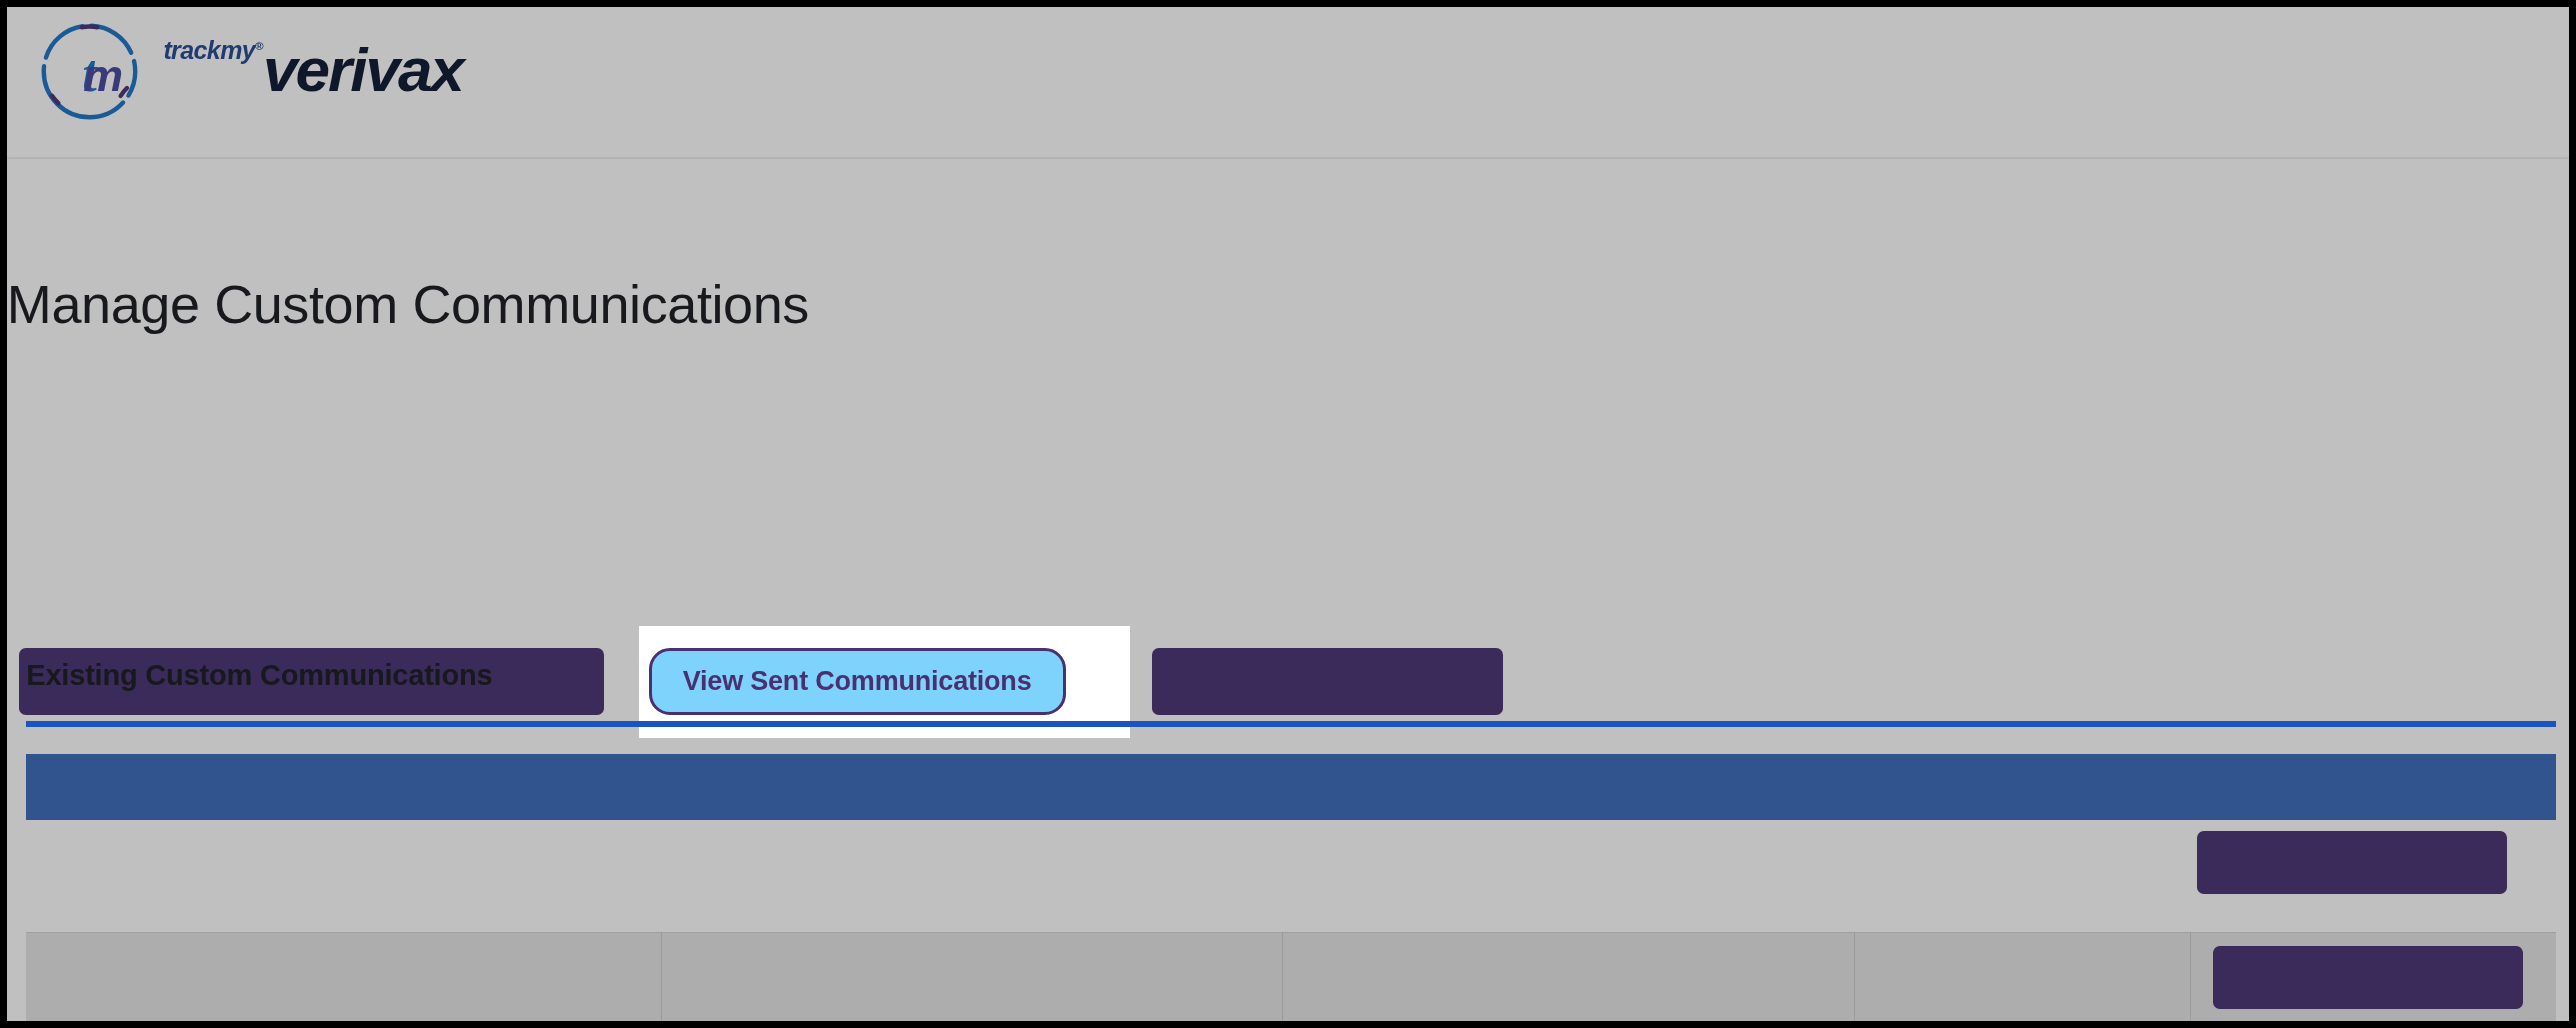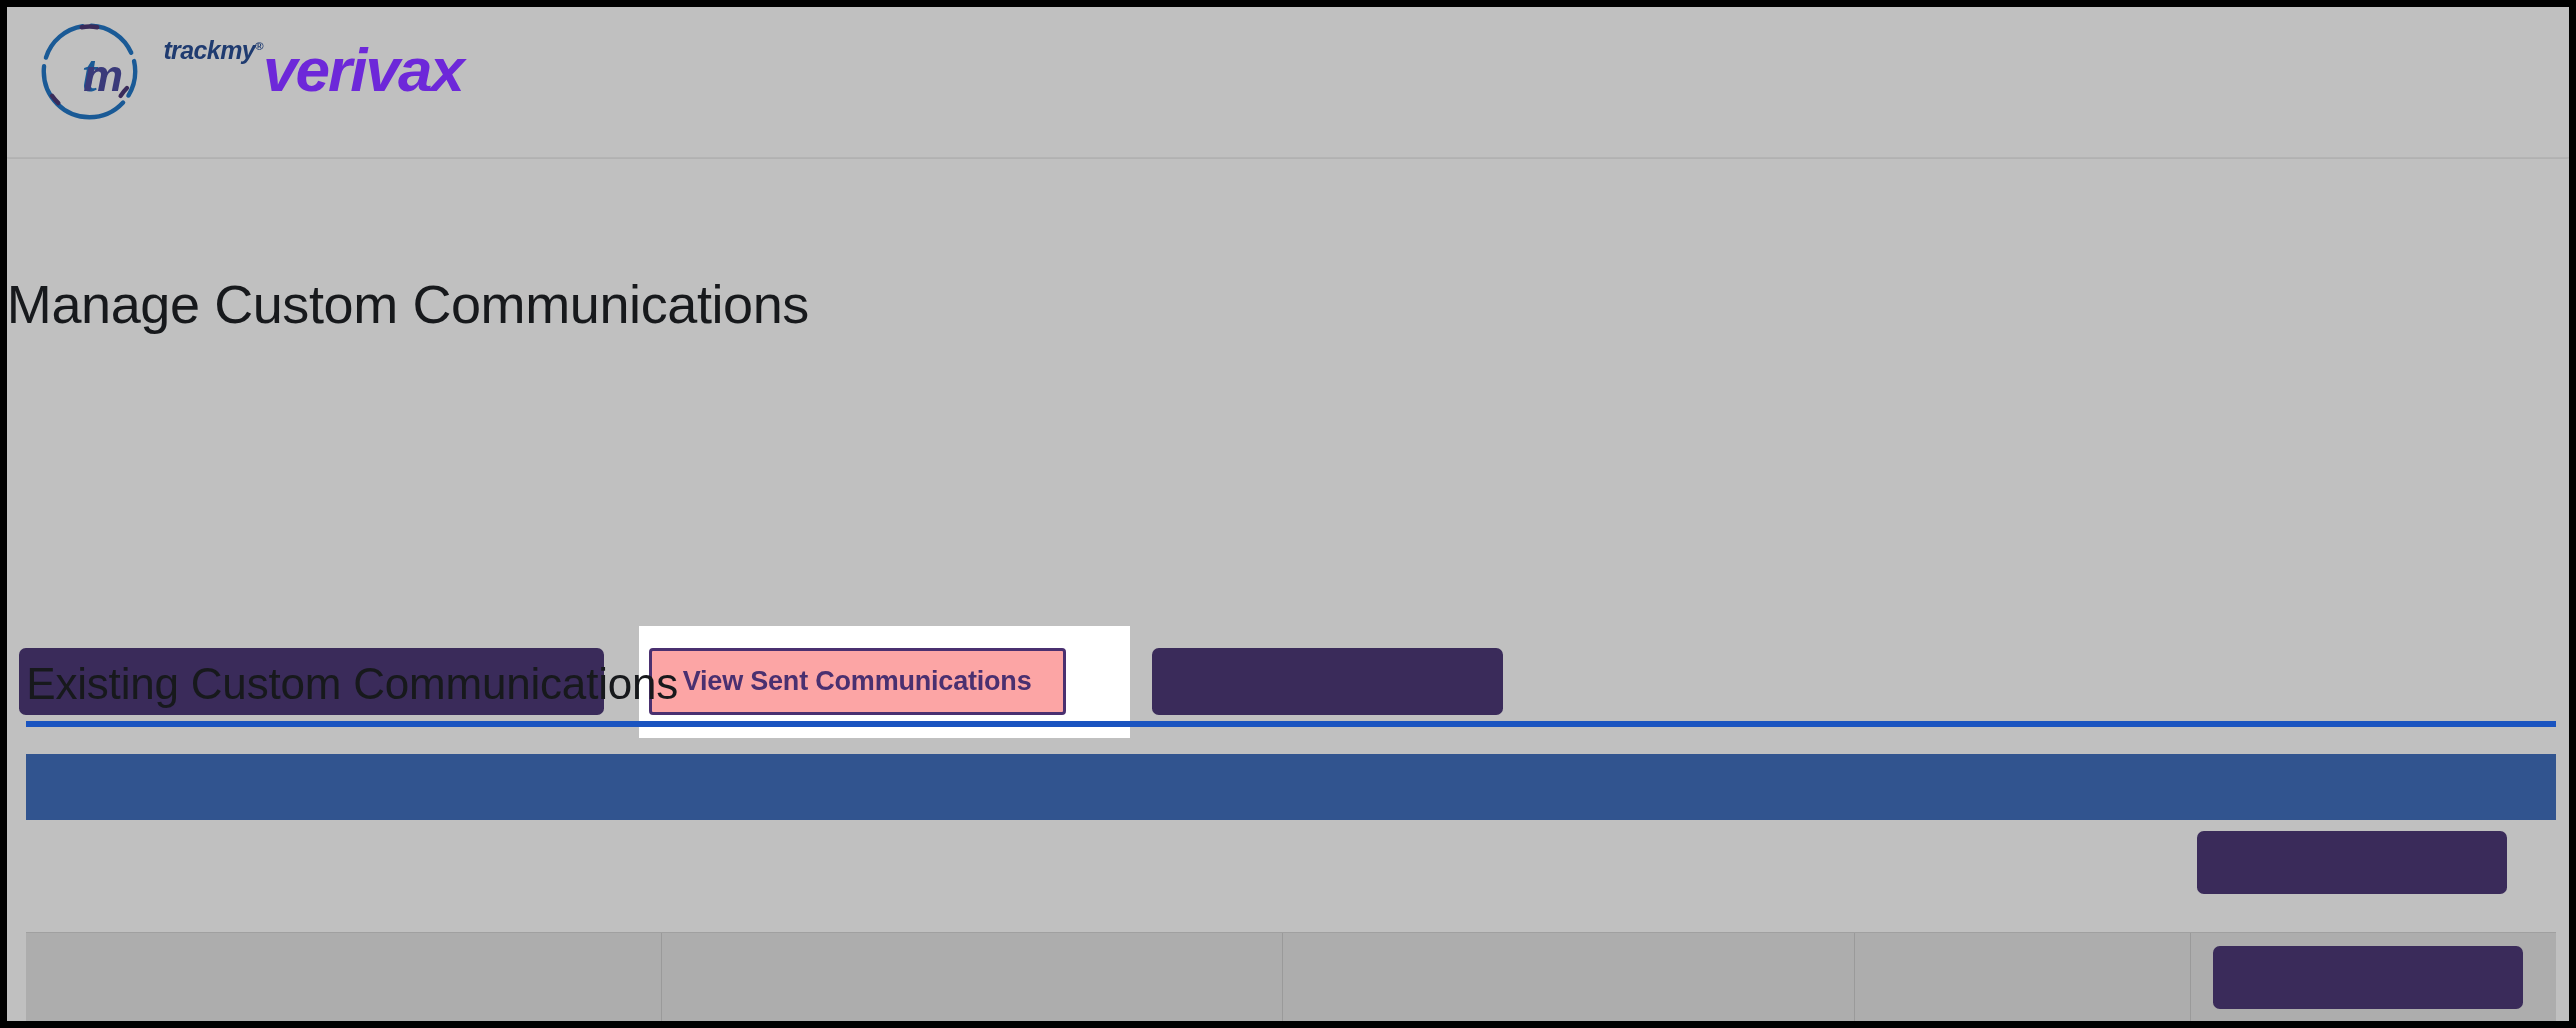--- a/index.html
+++ b/index.html
@@ -72,21 +72,21 @@
     line-height: 1;
     margin-left: 5.9px;
   }
   .wordmark-top .reg { font-size: 11.7px; vertical-align: super; font-style: normal; }
 
   .wordmark-main {
     font-size: 62px;
     font-weight: 700;
     font-style: italic;
     letter-spacing: -2px;
-    color: #6d28d9;
+    color: #0f172a;
     line-height: 1.02;
   }
 
   
   .page {
     position: absolute;
     left: 0;
     top: 152px;
     width: 2562px;
     height: 862px;
@@ -139,41 +139,41 @@
     height: 112px;
     background: #ffffff;
   }
 
   .btn-outline {
     position: absolute;
     left: 9.8px;
     top: 22.4px;
     width: 417px;
     height: 67px;
-    background: #fca5a5;
+    background: #7dd3fc;
     border: 3.9px solid #4a3070;
-    border-radius: 4px;
+    border-radius: 21px;
     color: #4a3070;
     font-family: "Liberation Sans", sans-serif;
     font-size: 27px;
     font-weight: 700;
     letter-spacing: -0.2px;
     cursor: pointer;
     display: flex;
     align-items: center;
     justify-content: center;
   }
 
   
   .section-heading {
     position: absolute;
     left: 19.5px;
     top: 500px;
-    font-size: 44px;
-    font-weight: 400;
+    font-size: 29px;
+    font-weight: 700;
     color: #17191c;
     letter-spacing: -0.2px;
   }
 
   .section-rule {
     position: absolute;
     left: 19.5px;
     top: 562px;
     width: 2530px;
     height: 5.9px;

